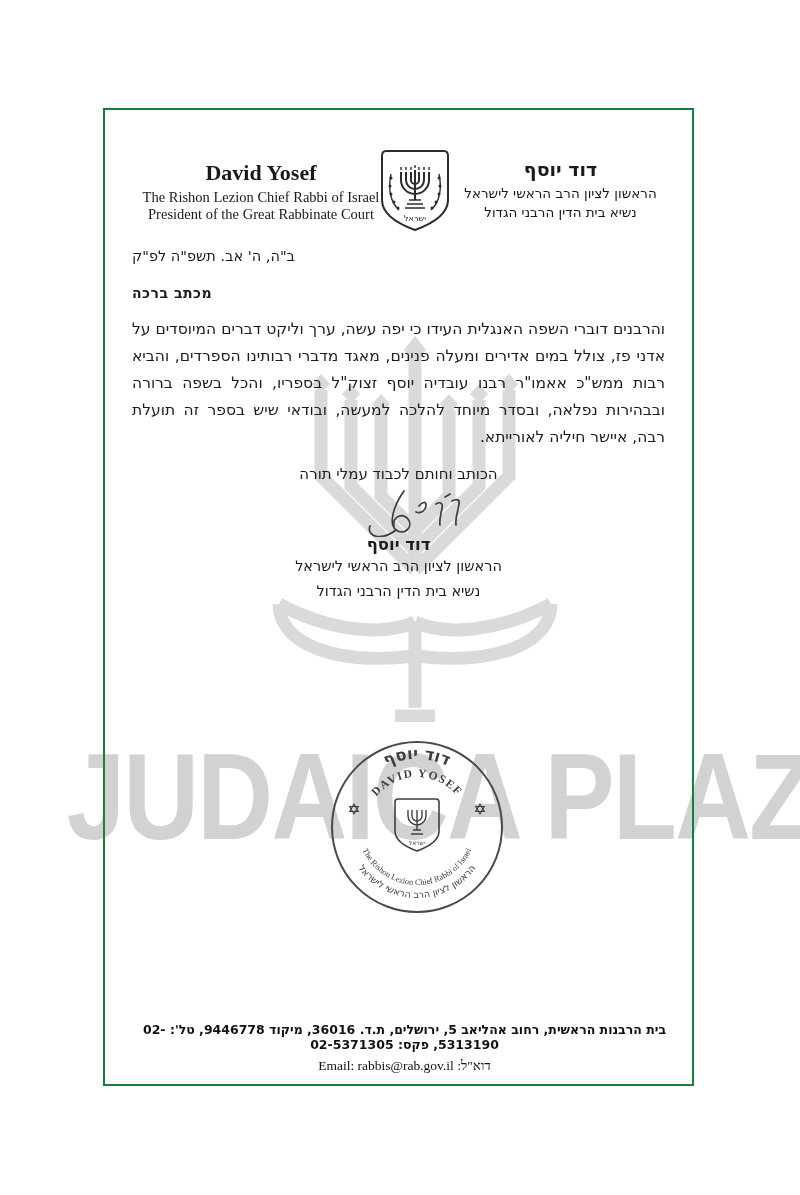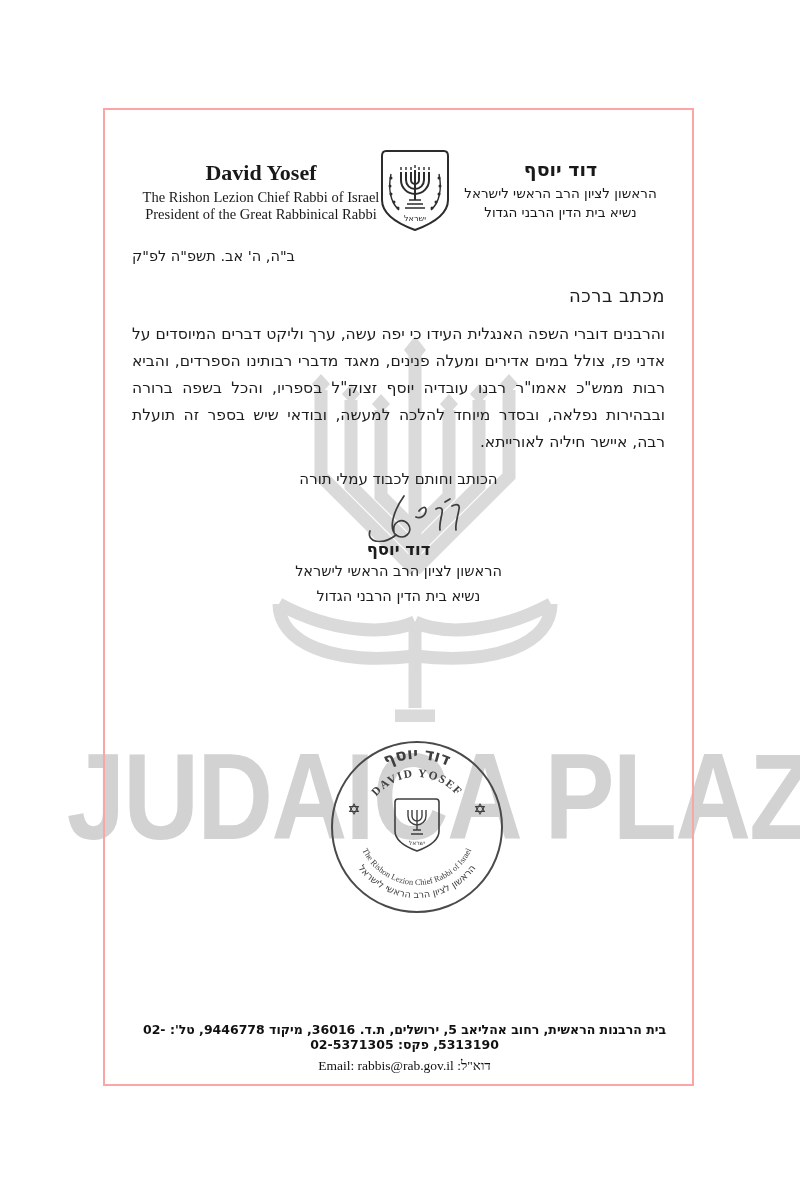--- a/index.html
+++ b/index.html
@@ -16,35 +16,35 @@
     z-index:2; white-space:nowrap; pointer-events:none;
   }
   .wm-text span{
     display:inline-block; font-family:"Liberation Sans", sans-serif; font-weight:700;
     font-size:122px; line-height:1; color:#d2d2d2; letter-spacing:-2px;
     transform:scaleX(0.86); transform-origin:50% 50%;
   }
   
   .sheet {
     position:absolute; left:103px; top:108px; width:591px; height:978px;
-    border:2px solid #fca5a5; background:transparent; z-index:3;
+    border:2px solid #15803d; background:transparent; z-index:3;
   }
   
   .lh-en { position:absolute; left:28px; top:50px; width:256px; text-align:center;
            font-family:"Liberation Serif", serif; color:#191919; }
   .lh-en .name { font-size:22px; font-weight:700; margin-bottom:3px; }
   .lh-en .sub  { font-size:14.5px; line-height:17px; }
   .lh-he { position:absolute; right:24px; top:48px; width:215px; text-align:center; direction:rtl; color:#191919; }
   .lh-he .name { font-size:19px; font-weight:700; margin-bottom:4px; }
   .lh-he .sub  { font-size:13.5px; line-height:19px; }
   .lh-emblem { position:absolute; left:273px; top:38px; }
   
   .content { position:absolute; left:27px; right:27px; top:138px; direction:rtl; }
   .dateline { direction:rtl; text-align:left; font-size:14.5px; margin-bottom:21px; }
-  .title { text-align:right; font-size:18px; font-weight:400; margin-bottom:15px; letter-spacing:0.5px; }
+  .title { text-align:left; font-size:14px; font-weight:700; margin-bottom:15px; letter-spacing:0.5px; }
   .para { font-size:15.5px; line-height:27px; text-align:justify; margin-bottom:9px; }
   .para b { font-weight:700; }
   .sig-block { text-align:center; margin-top:14px; }
   .sig-closing { font-size:15px; margin-bottom:2px;margin-top:7px; }
   .sig-script { margin:0 auto; display:block; }
   .sig-name { font-size:16.5px; font-weight:700; margin-top:-2px; }
   .sig-title { font-size:14.5px; line-height:25px; }
   
   .stamp { position:absolute; left:222px; top:627px; z-index:4; }
   
@@ -83,21 +83,21 @@
 
   <div class="wm-text">
     <span>JUDAICA PLAZA</span>
   </div>
 
   <div class="sheet">
 
     <div class="lh-en">
       <div class="name">David Yosef</div>
       <div class="sub">The Rishon Lezion Chief Rabbi of Israel</div>
-      <div class="sub">President of the Great Rabbinical Rabbi</div>
+      <div class="sub">President of the Great Rabbinate Court</div>
     </div>
 
     <svg class="lh-emblem" width="74" height="88" viewBox="0 0 74 88">
       <path d="M8 3 H66 Q70 3 70 8 V52 Q70 70 37 82 Q4 70 4 52 V8 Q4 3 8 3 Z" fill="none" stroke="#2c2c2c" stroke-width="2"></path>
       <g stroke="#2c2c2c" stroke-width="2" fill="none">
         <path d="M37 22 V52"></path>
         <path d="M23 32 A14 14 0 0 0 51 32"></path>
         <path d="M28 32 A9 9 0 0 0 46 32"></path>
         <path d="M33 32 A4 4 0 0 0 41 32"></path>
         <path d="M23 32 V24 M28 32 V24 M33 32 V24 M41 32 V24 M46 32 V24 M51 32 V24"></path>

